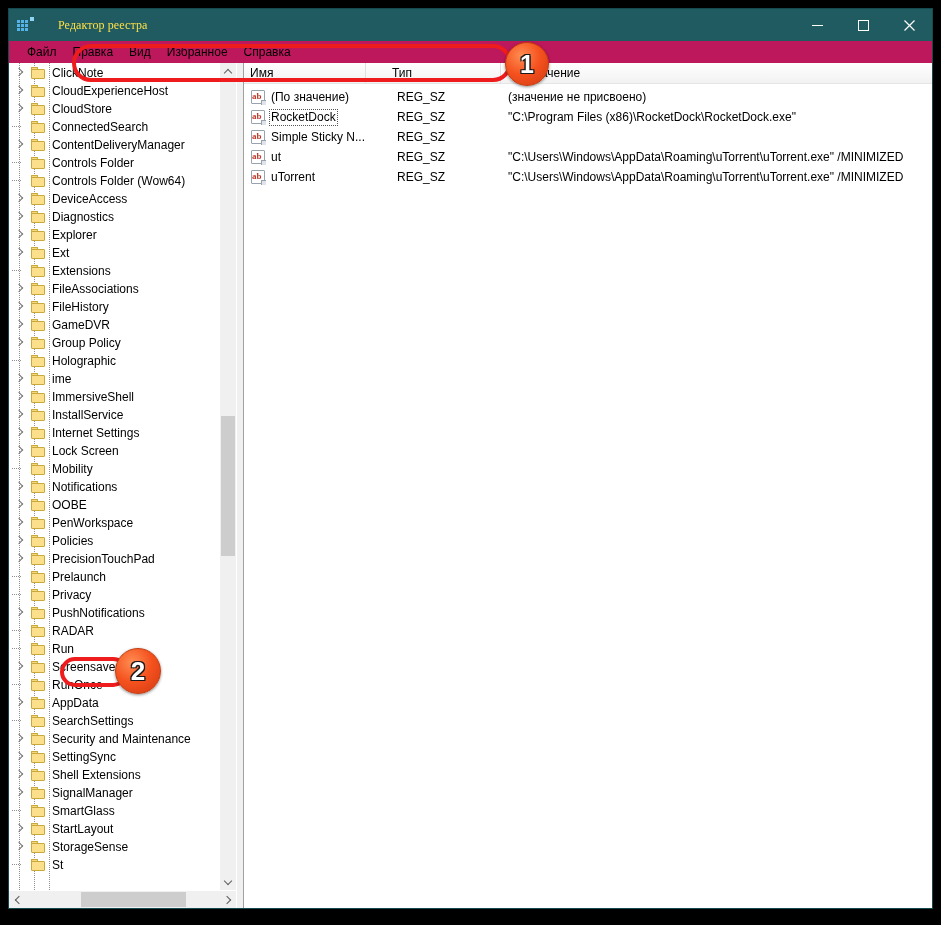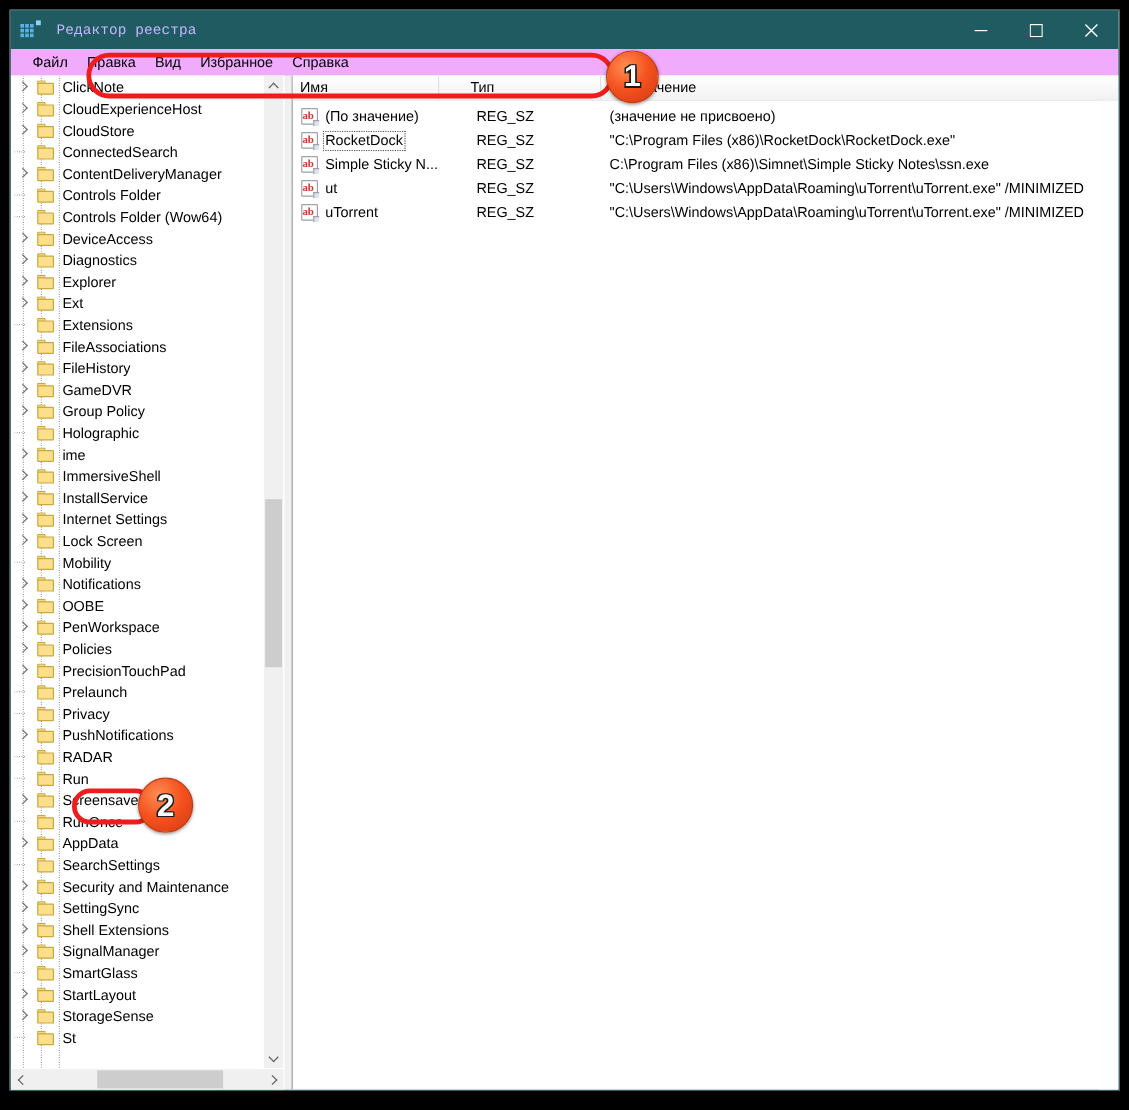--- a/index.html
+++ b/index.html
@@ -30,33 +30,33 @@
   .title-icon .grid {
     position: absolute; left: 0; top: 3px; width: 12px; height: 12px;
     display: grid; grid-template-columns: repeat(3, 3px); grid-template-rows: repeat(3, 3px);
     gap: 1px;
   }
   .title-icon .grid i { background: #56b3e8; display: block; }
   .title-icon .spark {
     position: absolute; right: -1px; top: 0px; width: 4px; height: 4px; background: #8ed5f5;
   }
   .title-text {
-    color: #c4b5fd; font-size: 12px; margin-left: 14px;
-    font-family: Liberation Mono, monospace; letter-spacing: .1px;
+    color: #fde047; font-size: 12px; margin-left: 25px;
+    font-family: Liberation Serif, serif; letter-spacing: .1px;
   }
   .win-controls { position: absolute; right: 0; top: 0; height: 32px; display: flex; }
   .win-btn {
     width: 46px; height: 32px; display: flex; align-items: center; justify-content: center;
     color: #ffffff;
   }
   .win-btn svg { display: block; }
 
   
   .menubar {
-    flex: 0 0 22px; height: 22px; background: #f0abfc;
+    flex: 0 0 22px; height: 22px; background: #be185d;
     display: flex; align-items: center; padding-left: 10px;
     border-bottom: 0px solid #ddd; position: relative;
   }
   .menu-item {
     font-size: 12px; color: #000; padding: 2px 8px;
     font-family: "Liberation Sans", sans-serif; white-space: nowrap;
   }
 
   
   .addressbar {
@@ -834,21 +834,20 @@
             <div class="list-row">
               <div class="abicon">
                 <span class="pg"></span>
                 <span class="ab">ab</span>
                 <span class="fold"></span>
               </div>
               <div class="cell-name">
                 <span class="txt">Simple Sticky N...</span>
               </div>
               <div class="cell-type">REG_SZ</div>
-              <div class="cell-val">C:\Program Files (x86)\Simnet\Simple Sticky Notes\ssn.exe</div>
             </div>
             <div class="list-row">
               <div class="abicon">
                 <span class="pg"></span>
                 <span class="ab">ab</span>
                 <span class="fold"></span>
               </div>
               <div class="cell-name">
                 <span class="txt">ut</span>
               </div>

